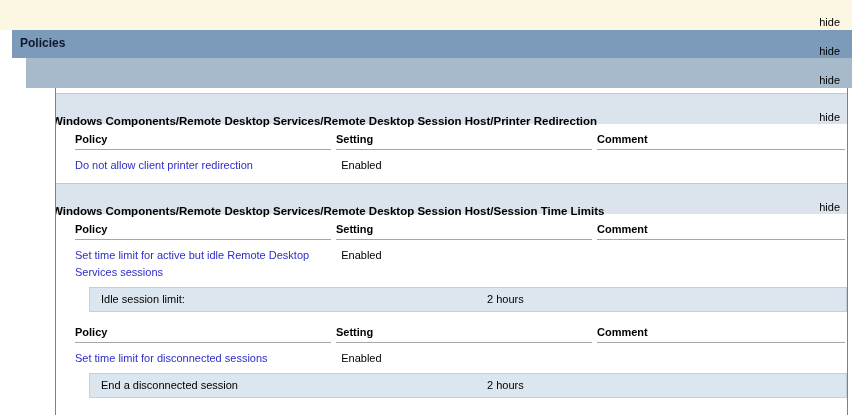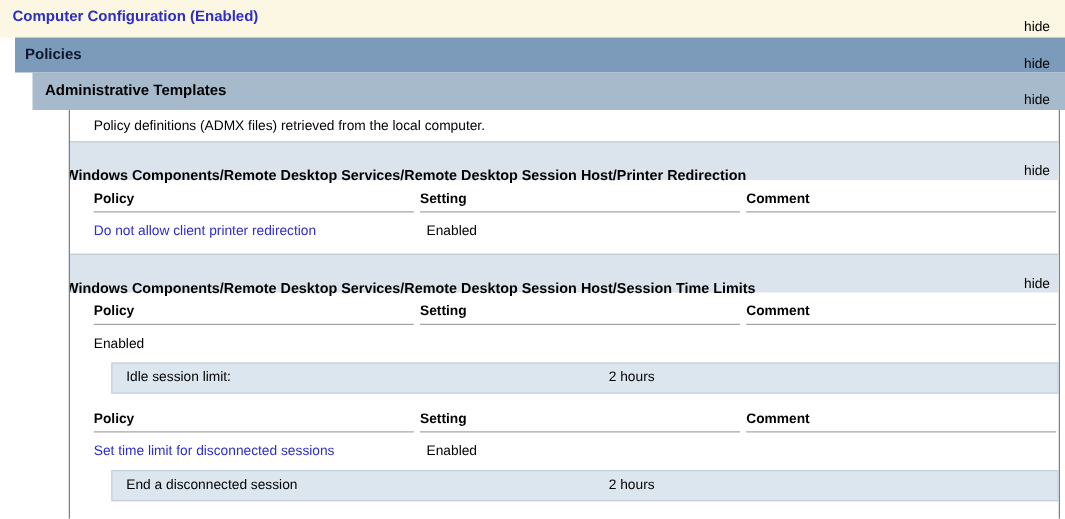--- a/index.html
+++ b/index.html
@@ -67,37 +67,34 @@
     background: #DCE6EE; border: 1px solid #C3CFDA;
     padding: 5px 0 6px 11px; height: 25px;
   }
   .detail-name { width: 386px; }
   .detail-value { flex: 1; }
 </style>
 </head>
 <body>
 
 <div class="band" id="band-computer">
-  <span class="band-title">Computer Configuration (Enabled)</span>
   <span class="hide-link">hide</span>
 </div>
 
 <div class="band" id="band-policies">
   <span class="band-title">Policies</span>
   <span class="hide-link">hide</span>
 </div>
 
 <div class="band" id="band-admin">
-  <span class="band-title">Administrative Templates</span>
   <span class="hide-link">hide</span>
 </div>
 
 <div id="content">
 
-  <div class="note">Policy definitions (ADMX files) retrieved from the local computer.</div>
 
   <div class="subsection-band mt5">
     <span class="band-title">Windows Components/Remote Desktop Services/Remote Desktop Session Host/Printer Redirection</span>
     <span class="hide-link">hide</span>
   </div>
 
   <div class="policy-table">
     <div class="hdr-row">
       <div class="hdr-cell col-policy">Policy</div>
       <div class="hdr-cell col-setting">Setting</div>
@@ -117,20 +114,23 @@
     <span class="hide-link">hide</span>
   </div>
 
   <div class="policy-table">
     <div class="hdr-row">
       <div class="hdr-cell col-policy">Policy</div>
       <div class="hdr-cell col-setting">Setting</div>
       <div class="hdr-cell col-comment">Comment</div>
     </div>
     <div class="data-row">
+      <div class="col-policy">
+        <span class="policy-link">Set time limit for active but idle Remote Desktop Services sessions</span>
+      </div>
       <div class="col-setting">Enabled</div>
       <div class="col-comment"></div>
     </div>
   </div>
 
   <div class="detail-row">
     <div class="detail-name">Idle session limit:</div>
     <div class="detail-value">2 hours</div>
   </div>
 

